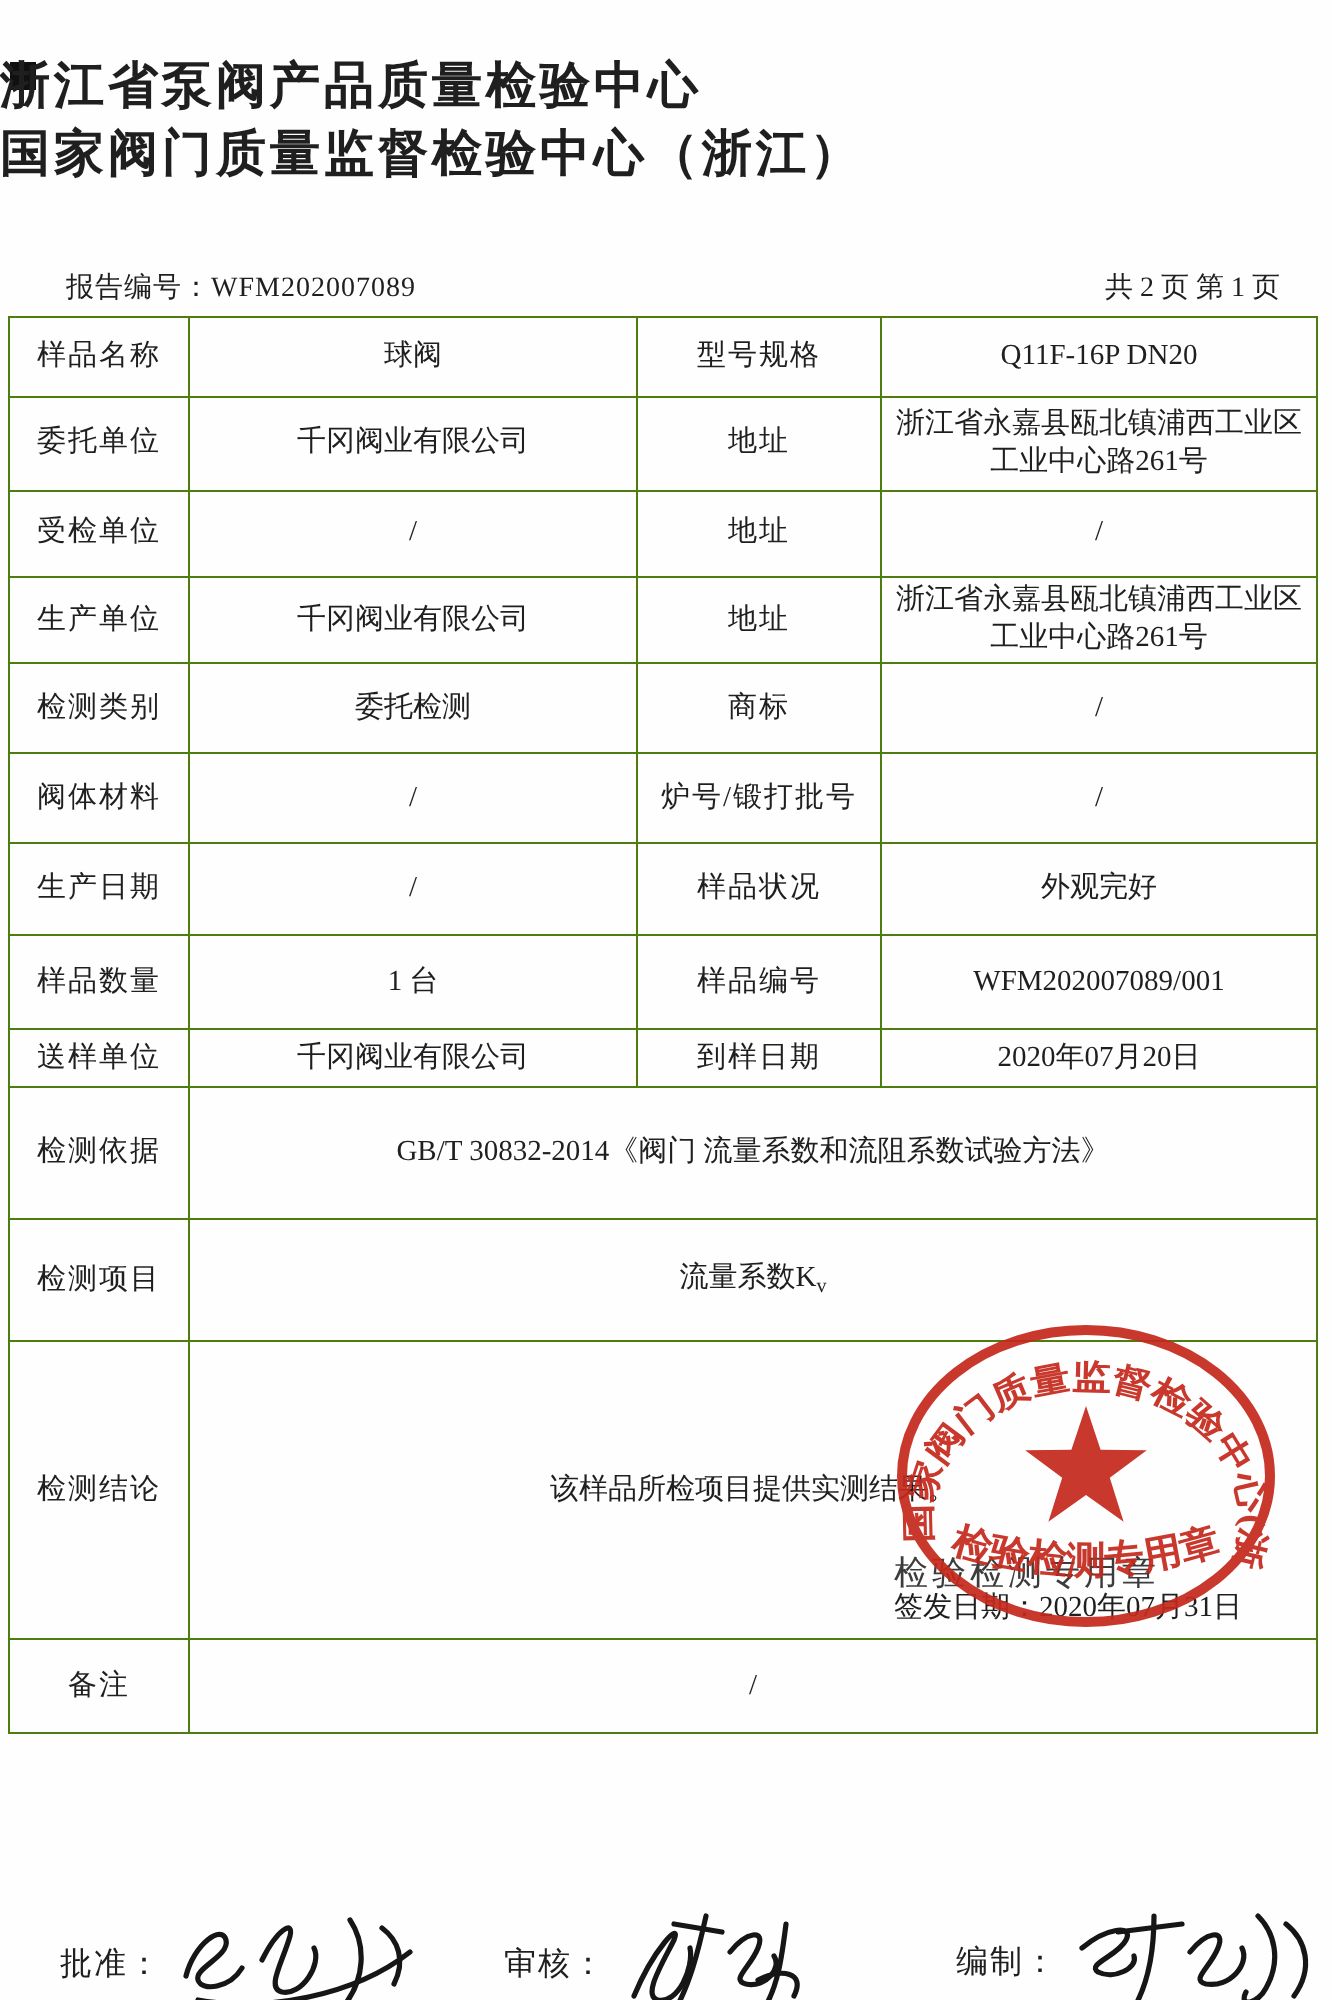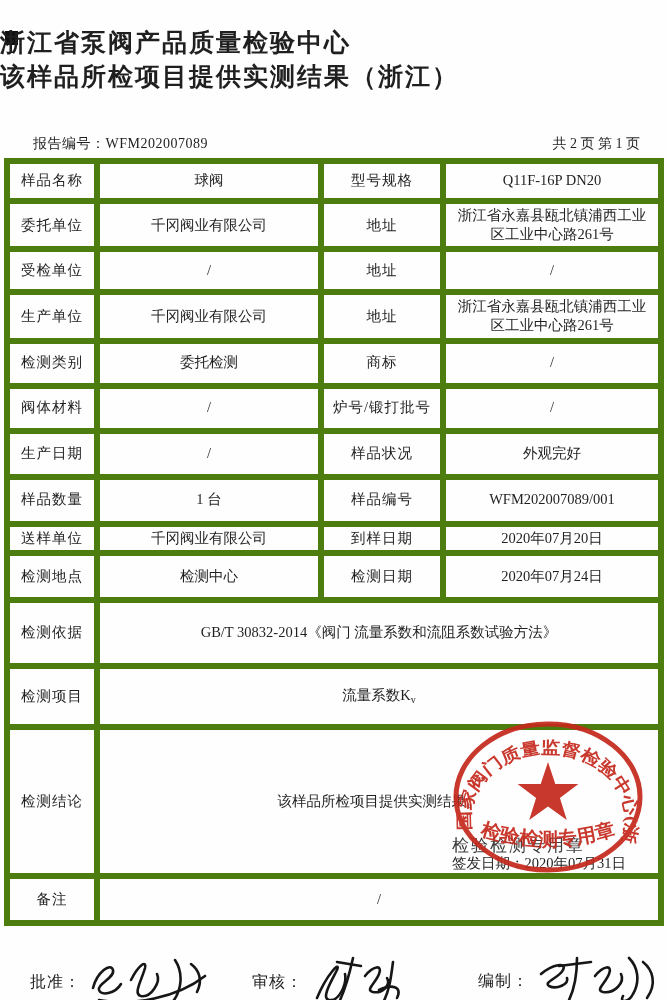--- a/index.html
+++ b/index.html
@@ -12,21 +12,21 @@
     font-size:25px;letter-spacing:2px;white-space:nowrap;}
   .org1{top:26px;}
   .org2{top:60px;}
   .doc-title{position:absolute;left:0;top:94px;width:100%;text-align:center;font-weight:bold;
     font-size:31px;letter-spacing:28px;text-indent:28px;white-space:nowrap;}
   .meta-row{position:absolute;top:135px;left:33px;width:607px;display:flex;
     justify-content:space-between;font-size:14px;}
   .meta-left span{letter-spacing:0.5px;}
   .report-table{position:absolute;top:158px;left:4px;width:654px;border-collapse:collapse;
     table-layout:fixed;}
-  .report-table td{border:6px solid #4d7c0f;text-align:center;vertical-align:middle;
+  .report-table td{border:1px solid #4d7c0f;text-align:center;vertical-align:middle;
     font-size:14.5px;padding:2px 6px;line-height:1.32;}
   .label-cell{letter-spacing:1px;}
   .left-top{text-align:left;vertical-align:top;padding:9px 13px;}
   .concl-cell{position:relative;text-align:left;vertical-align:top;padding:10px 15px;overflow:visible;}
   .stamp-caption{position:absolute;left:352px;top:105px;font-size:17px;color:#3c3c3c;
     letter-spacing:2px;white-space:nowrap;z-index:1;}
   .issue-date{position:absolute;left:352px;top:124px;font-size:14.5px;white-space:nowrap;z-index:1;}
   .seal{position:absolute;left:350px;top:-12px;width:196px;height:158px;z-index:2;opacity:0.92;}
   .sub{font-size:10px;vertical-align:-3px;}
   .sig-row{position:absolute;top:942px;left:0;width:666px;height:58px;}
@@ -36,21 +36,21 @@
   .sig-svg path{fill:none;stroke:#161616;stroke-width:2.6;stroke-linecap:round;stroke-linejoin:round;}
 </style>
 </head>
 <body>
 
 <div class="page">
 
   <div class="artifact"></div>
 
   <div class="org-line org1">浙江省泵阀产品质量检验中心</div>
-  <div class="org-line org2">该样品所检项目提供实测结果（浙江）</div>
+  <div class="org-line org2">国家阀门质量监督检验中心（浙江）</div>
 
   <div class="meta-row">
     <div class="meta-left">
       <span>报告编号：</span><span>WFM202007089</span>
     </div>
     <div class="meta-right">共 2 页  第 1 页</div>
   </div>
 
   <table class="report-table">
     <colgroup>
@@ -106,26 +106,20 @@
         <td class="label-cell">样品数量</td>
         <td>1 台</td>
         <td class="label-cell">样品编号</td>
         <td>WFM202007089/001</td>
       </tr>
       <tr style="height:29px">
         <td class="label-cell">送样单位</td>
         <td>千冈阀业有限公司</td>
         <td class="label-cell">到样日期</td>
         <td>2020年07月20日</td>
-      </tr>
-      <tr style="height:47px">
-        <td class="label-cell">检测地点</td>
-        <td>检测中心</td>
-        <td class="label-cell">检测日期</td>
-        <td>2020年07月24日</td>
       </tr>
       <tr style="height:66px">
         <td class="label-cell">检测依据</td>
         <td colspan="3">GB/T 30832-2014《阀门  流量系数和流阻系数试验方法》</td>
       </tr>
       <tr style="height:61px">
         <td class="label-cell">检测项目</td>
         <td colspan="3" class="left-top">
           <span>流量系数K</span><span class="sub">v</span>
         </td>

